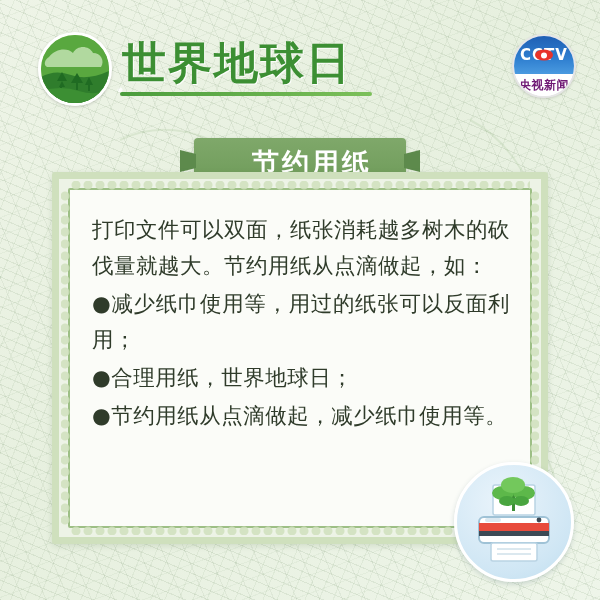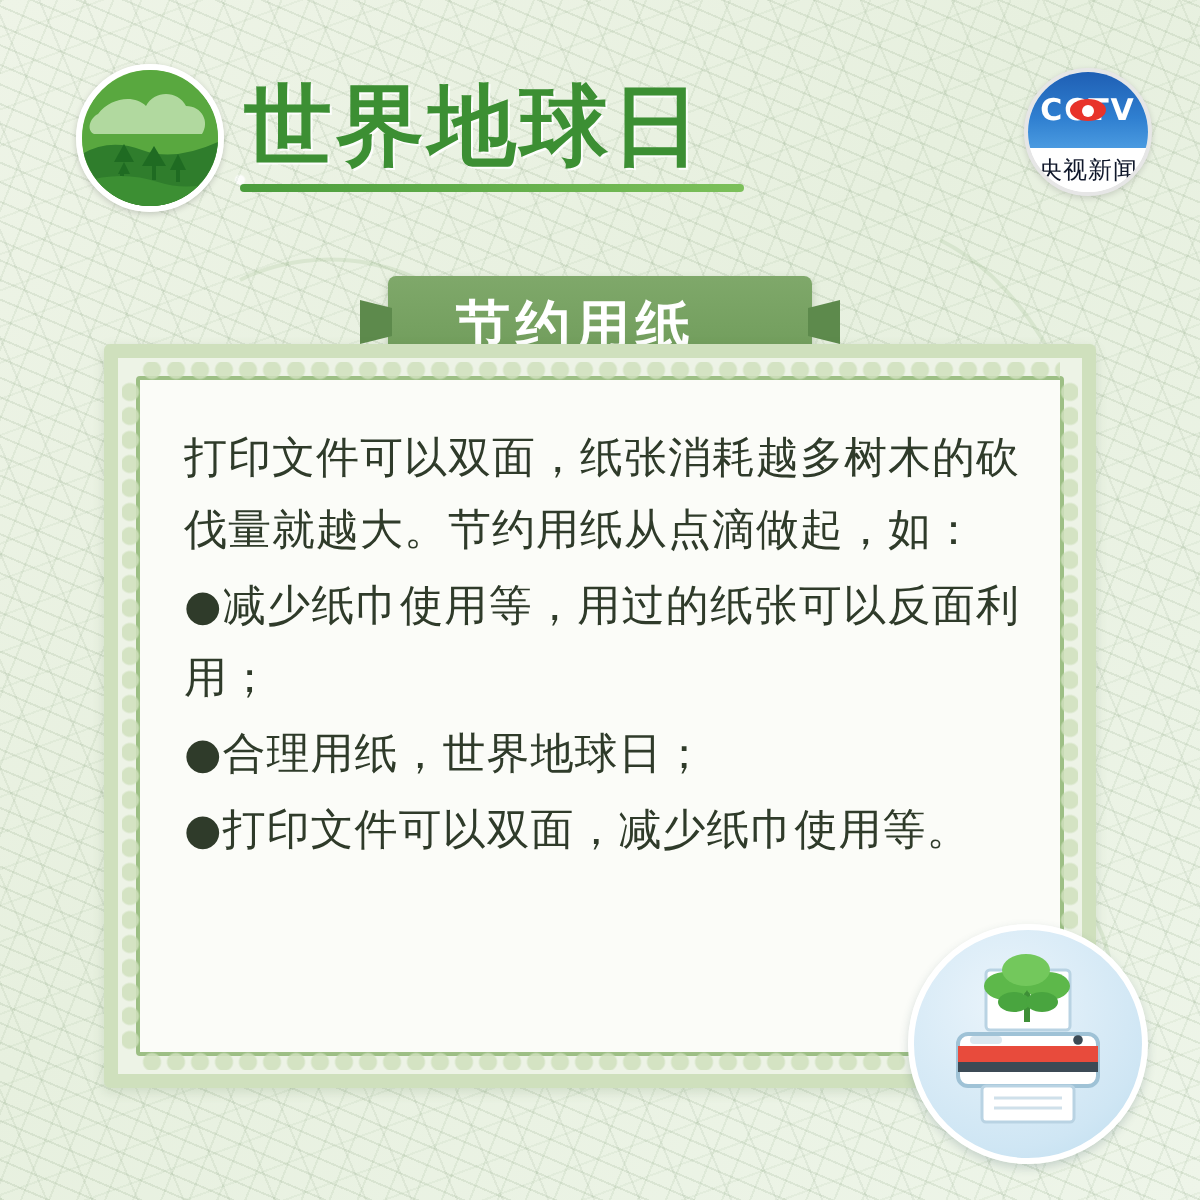--- a/index.html
+++ b/index.html
@@ -85,34 +85,34 @@
     background: #e8332a;
   }
   #cctv-eye::after {
     content: ""; position: absolute; left: 50%; top: 50%;
     transform: translate(-50%, -50%);
     width: 6px; height: 6px; border-radius: 50%;
     background: #fff;
   }
   #cctv-bottom {
     height: 24px; line-height: 22px;
-    color: #0f172a;
-    font-family: "DejaVu Sans", sans-serif;
-    font-size: 12px; font-weight: normal; letter-spacing: 0.5px;
+    color: #701a75;
+    font-family: "DejaVu Sans", sans-serif;
+    font-size: 12px; font-weight: bold; letter-spacing: 0.5px;
     background: #fff;
   }
 
   
   #banner {
     position: absolute; left: 50%; top: 138px; transform: translateX(-50%);
     min-width: 212px; padding: 7px 34px;
     background: linear-gradient(180deg, #7fa86a 0%, #6d9a58 100%);
     border-radius: 4px;
     box-shadow: 0 2px 4px rgba(60,90,50,0.25);
-    text-align: left;
+    text-align: right;
   }
   #banner-text {
     font-family: "DejaVu Sans", sans-serif;
     font-size: 27px; font-weight: bold; letter-spacing: 3px;
     color: #ffffff;
   }
   #banner::before, #banner::after {
     content: ""; position: absolute; top: 12px;
     width: 16px; height: 22px;
     background: #5d8a4c;
@@ -235,21 +235,21 @@
     <div id="card-inner">
       <div id="scallop-top"></div>
       <div id="scallop-bottom"></div>
       <div id="scallop-left"></div>
       <div id="scallop-right"></div>
 
       <div id="body-text">
         <p class="intro">打印文件可以双面，纸张消耗越多树木的砍伐量就越大。节约用纸从点滴做起，如：</p>
         <p class="bullet">●减少纸巾使用等，用过的纸张可以反面利用；</p>
         <p class="bullet">●合理用纸，世界地球日；</p>
-        <p class="bullet">●打印文件可以双面，减少纸巾使用等。</p>
+        <p class="bullet">●节约用纸从点滴做起，减少纸巾使用等。</p>
       </div>
     </div>
   </div>
 
   <div id="printer-badge">
     <svg width="114" height="114" viewBox="0 0 114 114">
 
       <rect x="36" y="20" width="42" height="30" rx="2" fill="#ffffff" stroke="#b9d3e3" stroke-width="1.5"></rect>
 
       <g>

